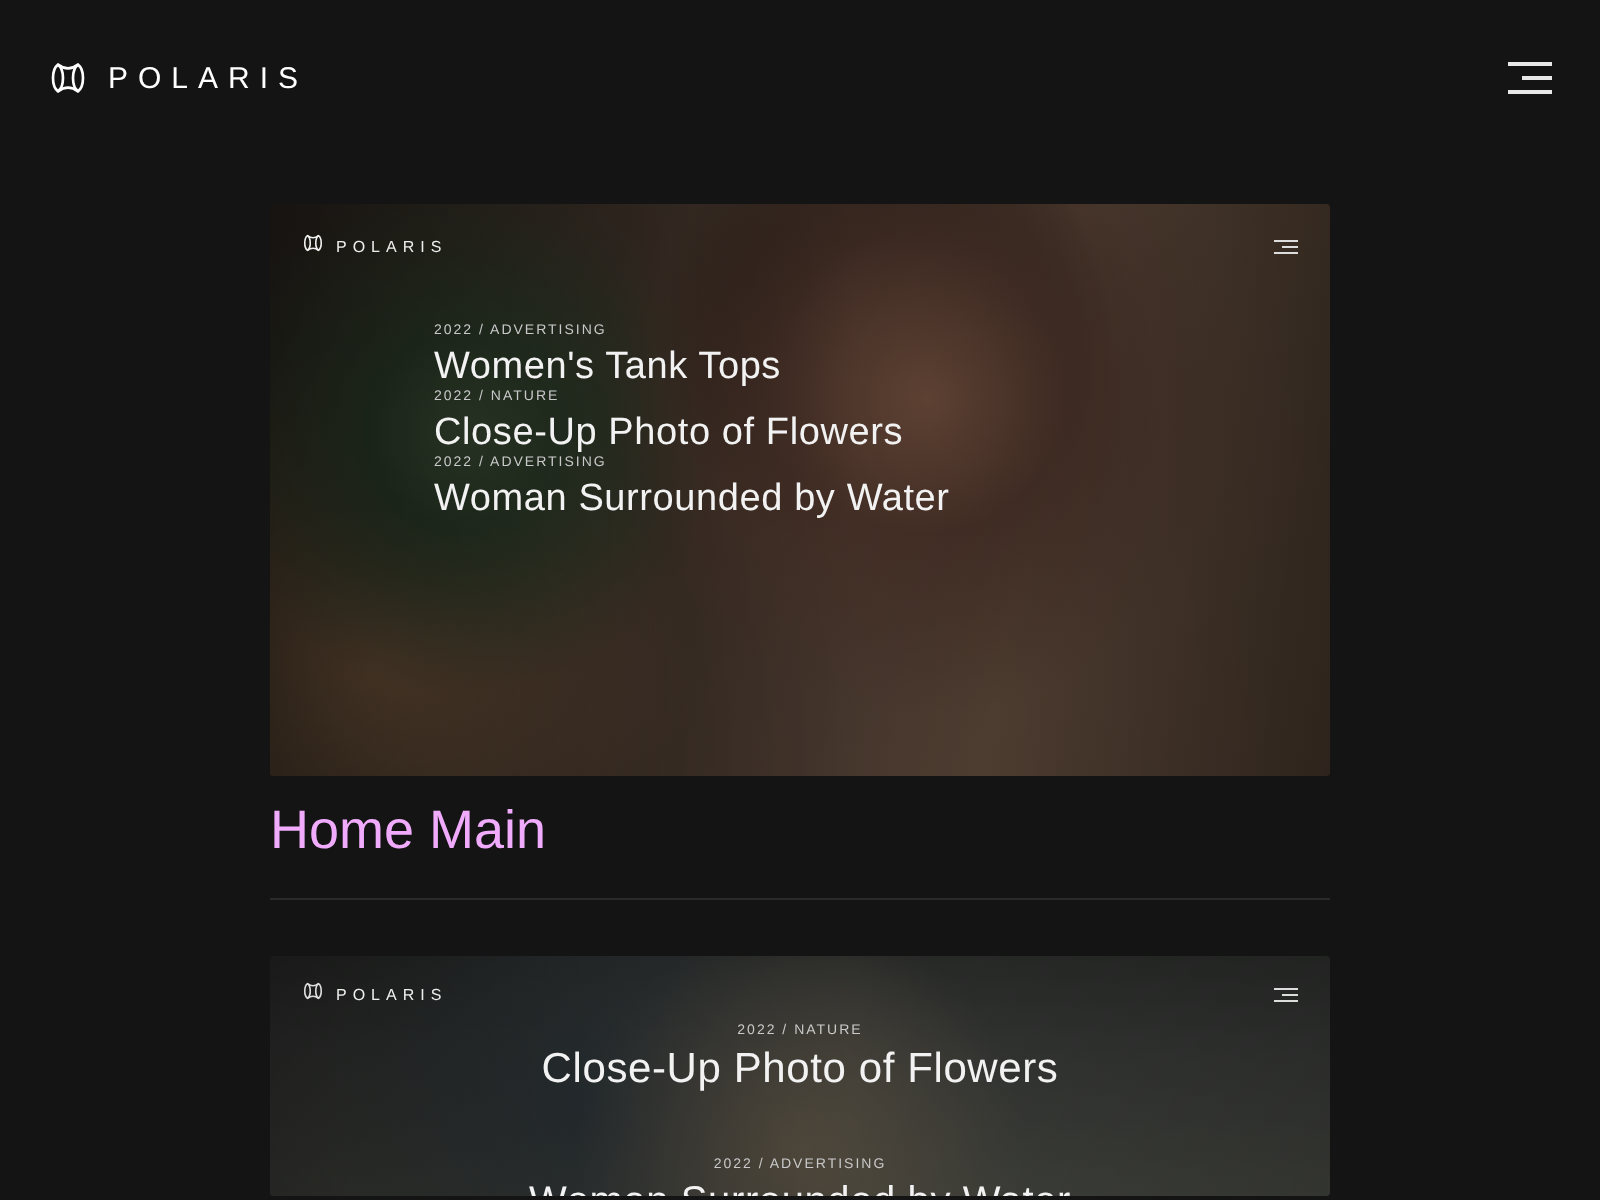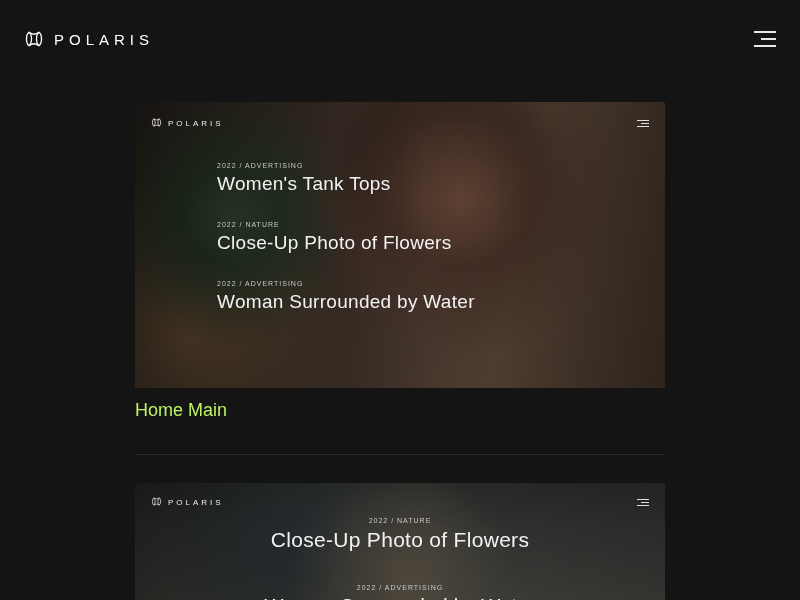--- a/index.html
+++ b/index.html
@@ -97,40 +97,39 @@
     flex-direction: column;
     gap: 2px;
   }
   .mini-menu span { height: 1px; background: #ddd; display:block; }
   .mini-menu span:nth-child(2){ width: 70%; align-self:flex-end;}
 
   .preview-list {
     padding-left: 66px;
     display: flex;
     flex-direction: column;
-    gap: 26px;
   }
   .preview-item .meta {
     font-size: 7px;
     letter-spacing: 1px;
     color: #c9c9c9;
     text-transform: uppercase;
     margin-bottom: 4px;
   }
   .preview-item .title {
     font-size: 19px;
     font-weight: 400;
     color: #f2f2f2;
     letter-spacing: .3px;
   }
 
   .card-caption {
-    font-size: 18px;
-    color: #bef264;
-    margin: 12px 0 33px 0;
+    font-size: 27px;
+    color: #f0abfc;
+    margin: 12px 0 18px 0;
     font-weight: 400;
   }
   .divider {
     height: 1px;
     background: #2a2a2a;
     margin-bottom: 28px;
   }
 
   
   .preview.second {

